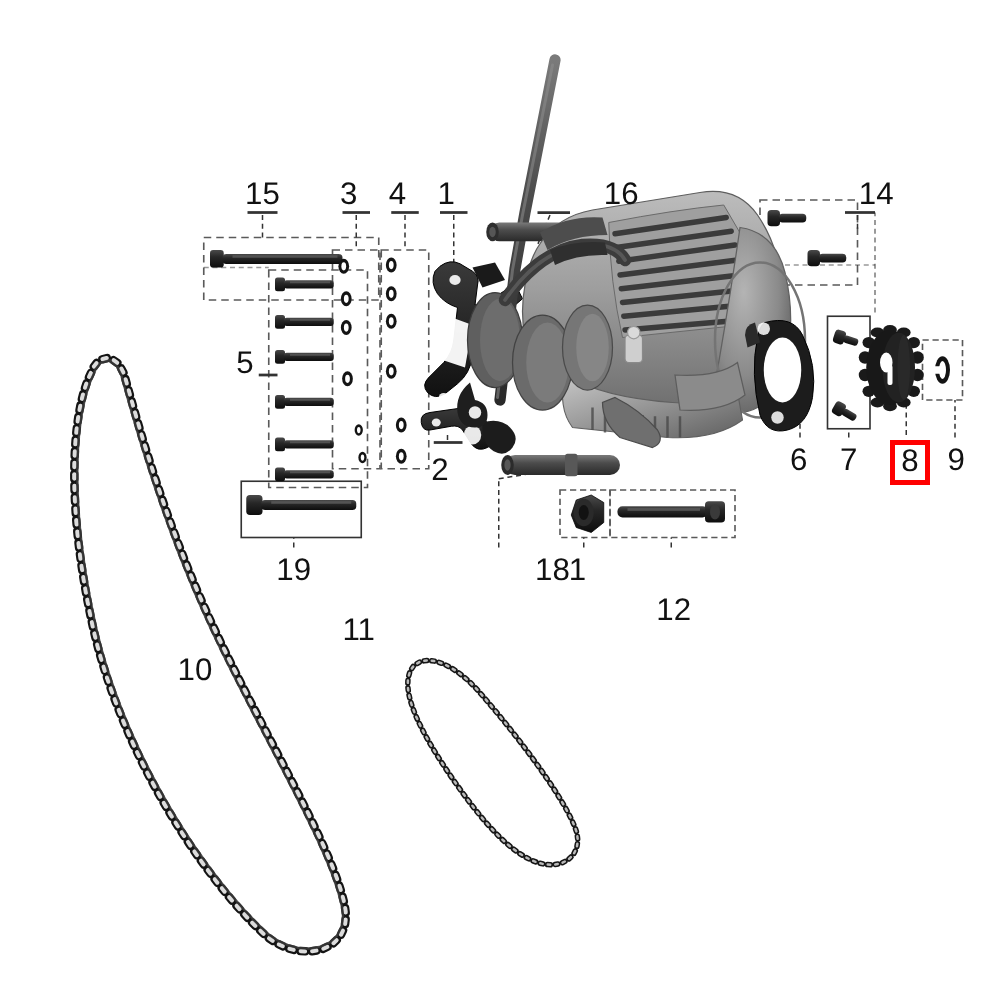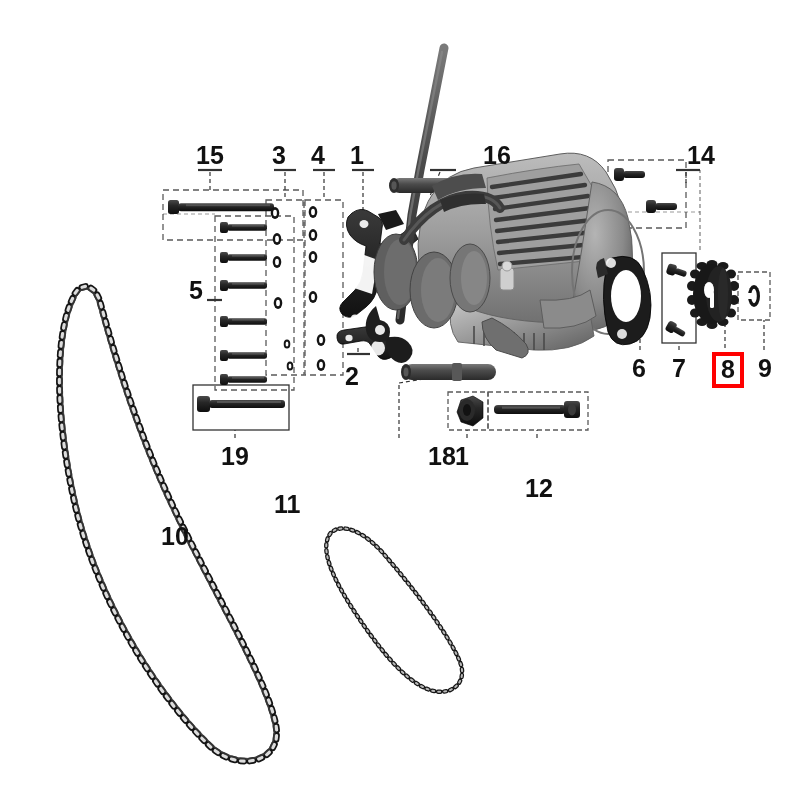--- a/index.html
+++ b/index.html
@@ -3,21 +3,21 @@
 <meta charset="utf-8">
 <title>Parts Diagram</title>
 <style>
   html,body{margin:0;padding:0;background:#fff;}
   body{width:800px;height:800px;overflow:hidden;
        font-family:"Liberation Sans","DejaVu Sans",sans-serif;}
   #stage{position:relative;width:800px;height:800px;background:#ffffff;}
   #svgroot{position:absolute;left:0;top:0;width:800px;height:800px;}
   .callout{position:absolute;font-size:25px;color:#111;line-height:1;
            font-family:"Liberation Sans","DejaVu Sans",sans-serif;
-           white-space:nowrap;user-select:none;font-weight:bold;}
+           white-space:nowrap;user-select:none;}
   .callout.hl{border:4px solid #ff0000;background:#fff;
               padding:1px 5px 2px 5px;}
 </style>
 </head>
 <body>
 
 <div id="stage">
 
   <svg id="svgroot" viewBox="0 0 800 800">
     <defs>
@@ -553,17 +553,17 @@
       <div class="callout" style="left: 189px; top: 278px;">5</div>
       <div class="callout" style="left: 345px; top: 364px;">2</div>
       <div class="callout" style="left: 632px; top: 356px;">6</div>
       <div class="callout" style="left: 672px; top: 356px;">7</div>
       <div class="callout hl" style="left: 712px; top: 352px; border-color: rgb(255, 0, 0);">8</div>
       <div class="callout" style="left: 758px; top: 356px;">9</div>
       <div class="callout" style="left: 221px; top: 444px;">19</div>
       <div class="callout" style="left: 388px; top: 444px; margin-left: 40px;">18</div>
       <div class="callout" style="left: 455px; top: 444px;">1</div>
       <div class="callout" style="left: 525px; top: 444px; margin-top: 32px;">12</div>
-      <div class="callout" style="left: 161px; top: 524px;">10</div>
+      <div class="callout" style="left: 142px; top: 524px;">10</div>
       <div class="callout" style="left: 274px; top: 492px;">11</div>
     </div>
 
 </div>
 
 </body></html>

